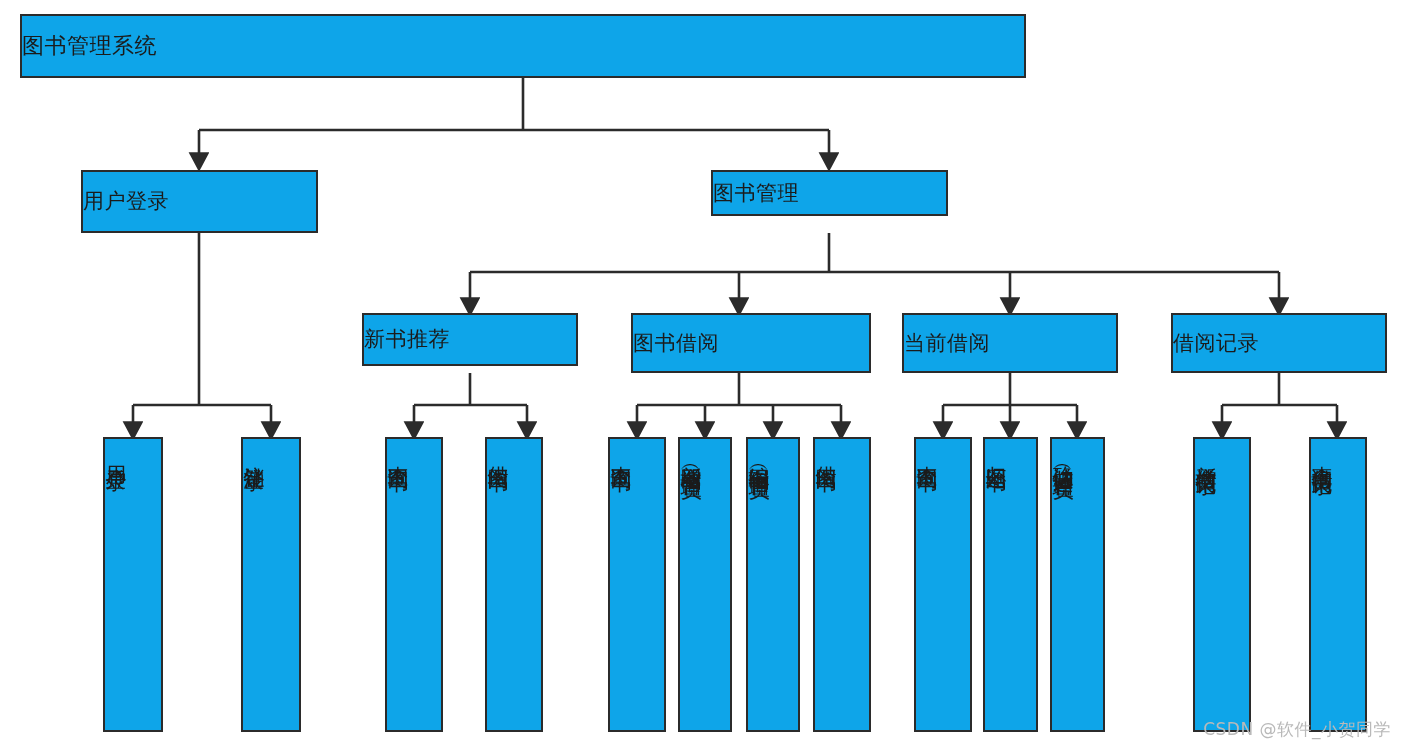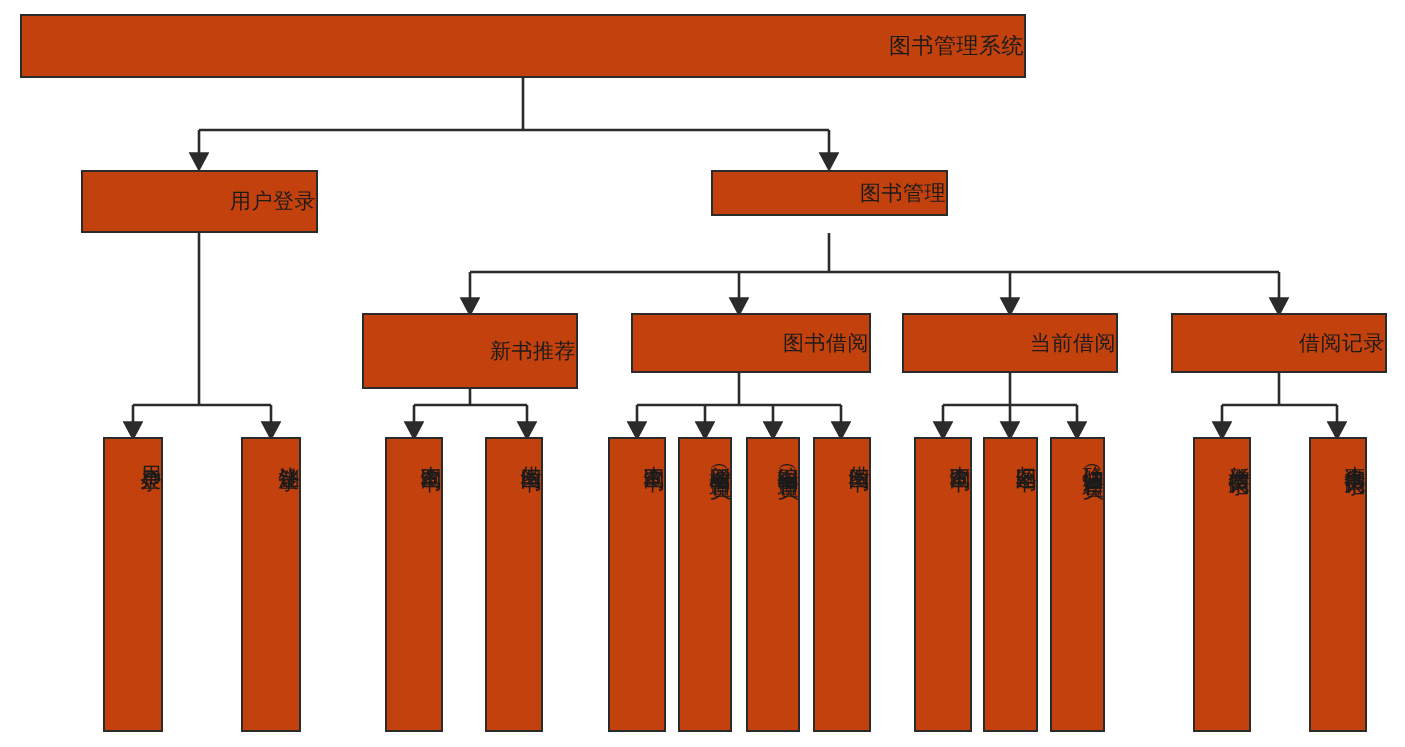--- a/index.html
+++ b/index.html
@@ -15,25 +15,25 @@
     position: relative;
     width: 1405px;
     height: 747px;
     background: #ffffff;
     overflow: hidden;
   }
   
   .node {
     position: absolute;
     box-sizing: border-box;
-    background: #c2410c;
+    background: #0ea5e9;
     border: 2px solid #2b2b2b;
     display: flex;
     align-items: center;
-    justify-content: flex-end;
+    justify-content: flex-start;
     z-index: 3;
   }
   .node .label {
     color: #1b1b1b;
     font-size: 21px;
     line-height: 1.18;
     letter-spacing: 0.5px;
     white-space: nowrap;
     text-align: center;
   }
@@ -136,21 +136,21 @@
   </div>
 
   <div class="node" style="left:81px; top:170px; width:237px; height:63px;">
     <span class="label">用户登录</span>
   </div>
 
   <div class="node" style="left:711px; top:170px; width:237px; height:46px;">
     <span class="label">图书管理</span>
   </div>
 
-  <div class="node" style="left:362px; top:313px; width:216px; height:76px;">
+  <div class="node" style="left:362px; top:313px; width:216px; height:53px;">
     <span class="label">新书推荐</span>
   </div>
 
   <div class="node" style="left:631px; top:313px; width:240px; height:60px;">
     <span class="label">图书借阅</span>
   </div>
 
   <div class="node" style="left:1171px; top:313px; width:216px; height:60px;">
     <span class="label">借阅记录</span>
   </div>
@@ -204,14 +204,15 @@
   </div>
 
   <div class="node vertical" style="left:1193px; top:437px; width:58px; height:295px;">
     <span class="label">新增借阅记录</span>
   </div>
 
   <div class="node vertical" style="left:1309px; top:437px; width:58px; height:295px;">
     <span class="label">查询借阅记录</span>
   </div>
 
+  <div id="watermark">CSDN @软件_小贺同学</div>
 
 </div>
 
 </body></html>

